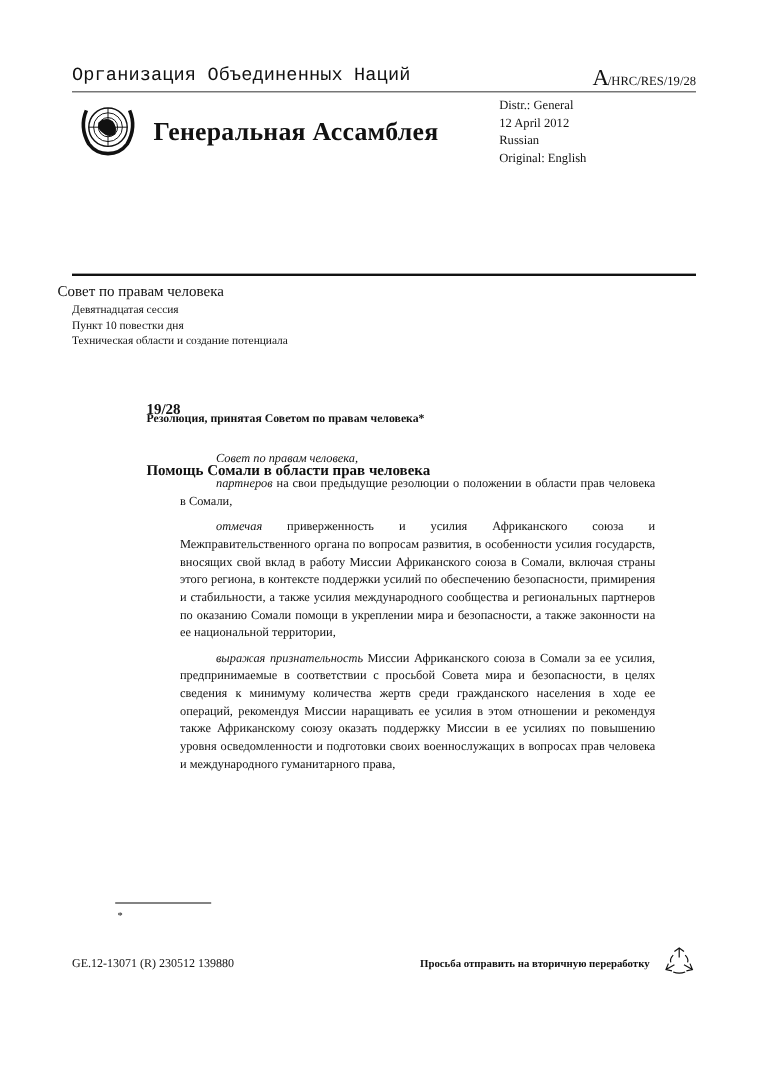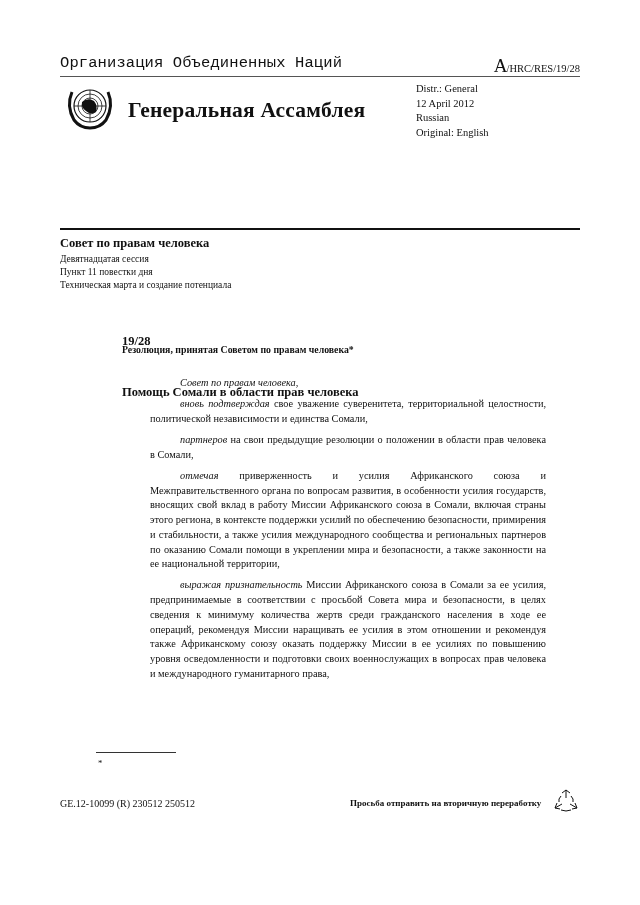--- a/index.html
+++ b/index.html
@@ -9,21 +9,21 @@
     }
     .abs { position: absolute; }
     .org-name { left: 60px; top: 54px; font-size: 15.5px; letter-spacing: 0.1px; font-family: Liberation Mono, monospace; }
     .symbol { right: 60px; top: 55px; font-size: 10.5px; }
     .symbol .big { font-size: 19px; letter-spacing: -1px; }
     .rule-thin { left: 60px; width: 520px; top: 76px; height: 1px; background: #555; }
     .logo { left: 62px; top: 82px; width: 56px; height: 52px; }
     .assembly { left: 128px; top: 82px; font-size: 21.5px; font-weight: bold; letter-spacing: 0.2px; margin-top: 16px; }
     .distr { left: 416px; top: 82px; font-size: 10.5px; line-height: 14.5px; }
     .rule-thick { left: 60px; width: 520px; top: 228px; height: 2px; background: #111; }
-    .council { left: 60px; top: 236px; font-size: 12.5px; font-weight: bold; }
+    .council { left: 48px; top: 236px; font-size: 12.5px; font-weight: normal; }
     .meta { left: 60px; font-size: 9.5px; }
     .meta.b { font-weight: normal; }
     .res-caption { left: 122px; top: 304px; font-size: 9.8px; font-weight: bold; margin-top: 40px; }
     .res-num { left: 122px; top: 334px; font-size: 12.5px; font-weight: bold; }
     .res-title { left: 122px; top: 349px; font-size: 12.5px; font-weight: bold; margin-top: 36px; }
     .body { left: 122px; width: 396px; font-size: 10.3px; line-height: 14.7px; text-align: justify; margin-left: 28px; }
     .body p { margin: 0 0 6.5px 0; text-indent: 30px; }
     .body i { font-style: italic; }
     .fn-rule { left: 96px; width: 80px; top: 752px; height: 1px; background: #333; }
     .footnote { left: 110px; top: 757px; width: 405px; font-size: 8.7px; line-height: 12.5px; }
@@ -56,41 +56,40 @@
 <div class="abs distr">
   <div>Distr.: General</div>
   <div>12 April 2012</div>
   <div>Russian</div>
   <div>Original: English</div>
 </div>
 
 <div class="abs rule-thick"></div>
 <div class="abs council">Совет по правам человека</div>
 <div class="abs meta b" style="top:254px">Девятнадцатая сессия</div>
-<div class="abs meta" style="top:267px">Пункт 11 повестки дня</div>
-<div class="abs meta b" style="top:280px">Техническая марта и создание потенциала</div>
+<div class="abs meta" style="top:267px">Пункт 10 повестки дня</div>
+<div class="abs meta b" style="top:280px">Техническая области и создание потенциала</div>
 
 <div class="abs res-caption">Резолюция, принятая Советом по правам человека*</div>
 <div class="abs res-num">19/28</div>
 <div class="abs res-title">Помощь Сомали в области прав человека</div>
 
 <div class="abs body" style="top:376px">
   <p><i>Совет по правам человека,</i></p>
-  <p><i>вновь подтверждая</i><span> свое уважение суверенитета, территориальной целостности, политической независимости и единства Сомали,</span></p>
   <p><i>партнеров</i><span> на свои предыдущие резолюции о положении в области прав человека в Сомали,</span></p>
   <p><i>отмечая</i><span> приверженность и усилия Африканского союза и Межправительственного органа по вопросам развития, в особенности усилия государств, вносящих свой вклад в работу Миссии Африканского союза в Сомали, включая страны этого региона, в контексте поддержки усилий по обеспечению безопасности, примирения и стабильности, а также усилия международного сообщества и региональных партнеров по оказанию Сомали помощи в укреплении мира и безопасности, а также законности на ее национальной территории,</span></p>
   <p><i>выражая признательность</i><span> Миссии Африканского союза в Сомали за ее усилия, предпринимаемые в соответствии с просьбой Совета мира и безопасности, в целях сведения к минимуму количества жертв среди гражданского населения в ходе ее операций, рекомендуя Миссии наращивать ее усилия в этом отношении и рекомендуя также Африканскому союзу оказать поддержку Миссии в ее усилиях по повышению уровня осведомленности и подготовки своих военнослужащих в вопросах прав человека и международного гуманитарного права,</span></p>
 </div>
 
 <div class="abs fn-rule"></div>
 <div class="abs footnote">
   <span class="fn-star">*</span>
 </div>
 
-<div class="abs docnum">GE.12-10099  (R)  230512  250512</div>
+<div class="abs docnum">GE.12-13071  (R)  230512  139880</div>
 <div class="abs recycle">Просьба отправить на вторичную переработку</div>
 <div class="abs recycle-icon">
   <svg width="28" height="24" viewBox="0 0 28 24">
     <path d="M10 4 L14 1 L18 4 M14 1 L14 9" fill="none" stroke="#111" stroke-width="1"></path>
     <path d="M5 14 L3 19 L8 20 M3 19 L10 15" fill="none" stroke="#111" stroke-width="1"></path>
     <path d="M23 14 L25 19 L20 20 M25 19 L18 15" fill="none" stroke="#111" stroke-width="1"></path>
     <path d="M9 7 Q6 10 7 13 M19 7 Q22 10 21 13 M9 21 Q14 23 19 21" fill="none" stroke="#111" stroke-width="1"></path>
   </svg>
 </div>
 

